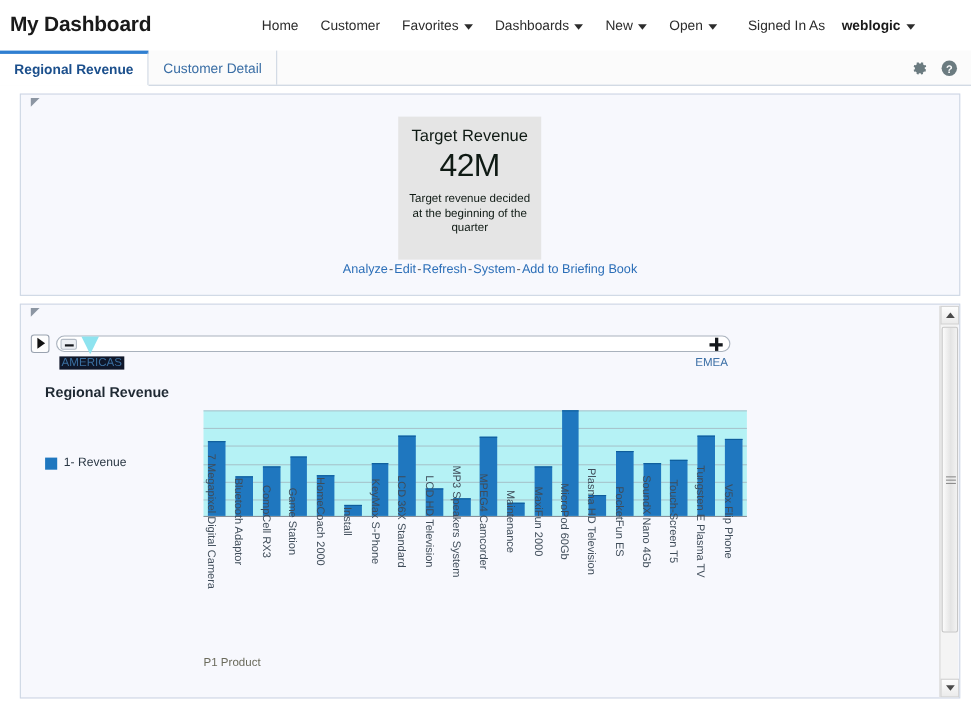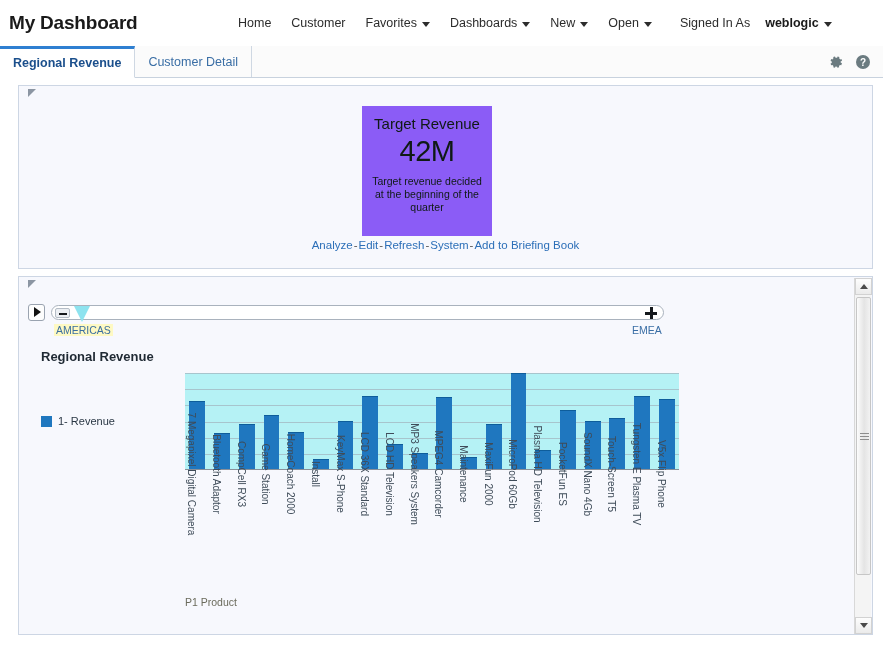--- a/index.html
+++ b/index.html
@@ -125,21 +125,21 @@
   .kpi-row { position: relative; height: 135px; }
   .tile {
     position: absolute;
     width: 130px; height: 130px;
     top: 3px;
     text-align: center;
     color: #0f1a14;
     padding-top: 8px;
   }
   .tile.green { left: 108px; background: #7aa76a; }
-  .tile.blue  { left: 343px; background: #8b5cf6; }
+  .tile.blue  { left: 343px; background: #e5e5e5; }
   .tile-title { font-size: 15px; line-height: 19px; }
   .tile-value { font-size: 29px; line-height: 36px; letter-spacing: -0.5px; }
   .tile-desc  { font-size: 10.5px; line-height: 13px; padding: 6px 7px 0; }
   .kpi-links {
     text-align: center;
     font-size: 11.5px;
     color: #2c6fb8;
     padding-top: 1px;
   }
   .kpi-links a { color: #2c6fb8; text-decoration: none; cursor: default; }
@@ -212,21 +212,21 @@
   }
   .slider-labels {
     position: relative;
     height: 16px;
     margin-left: 9px;
     font-size: 10.5px;
     color: #3a6ea5;
   }
   .lbl-americas {
     position: absolute; left: 26px; top: 0;
-    background: #fef9c3; color: #3b6fa0; padding: 0 2px; text-align: right;
+    background: #0f172a; color: #3b6fa0; padding: 0 2px; text-align: right;
   }
   .lbl-emea { position: absolute; left: 604px; top: 0; color: #3a6ea5; }
 
   
   .chart-title {
     font-size: 13px; font-weight: bold; color: #1f2933;
     margin: 9px 0 0 22px;
   }
   .plot-wrap { position: relative; height: 250px; margin-top: 4px; }
   .legend {

